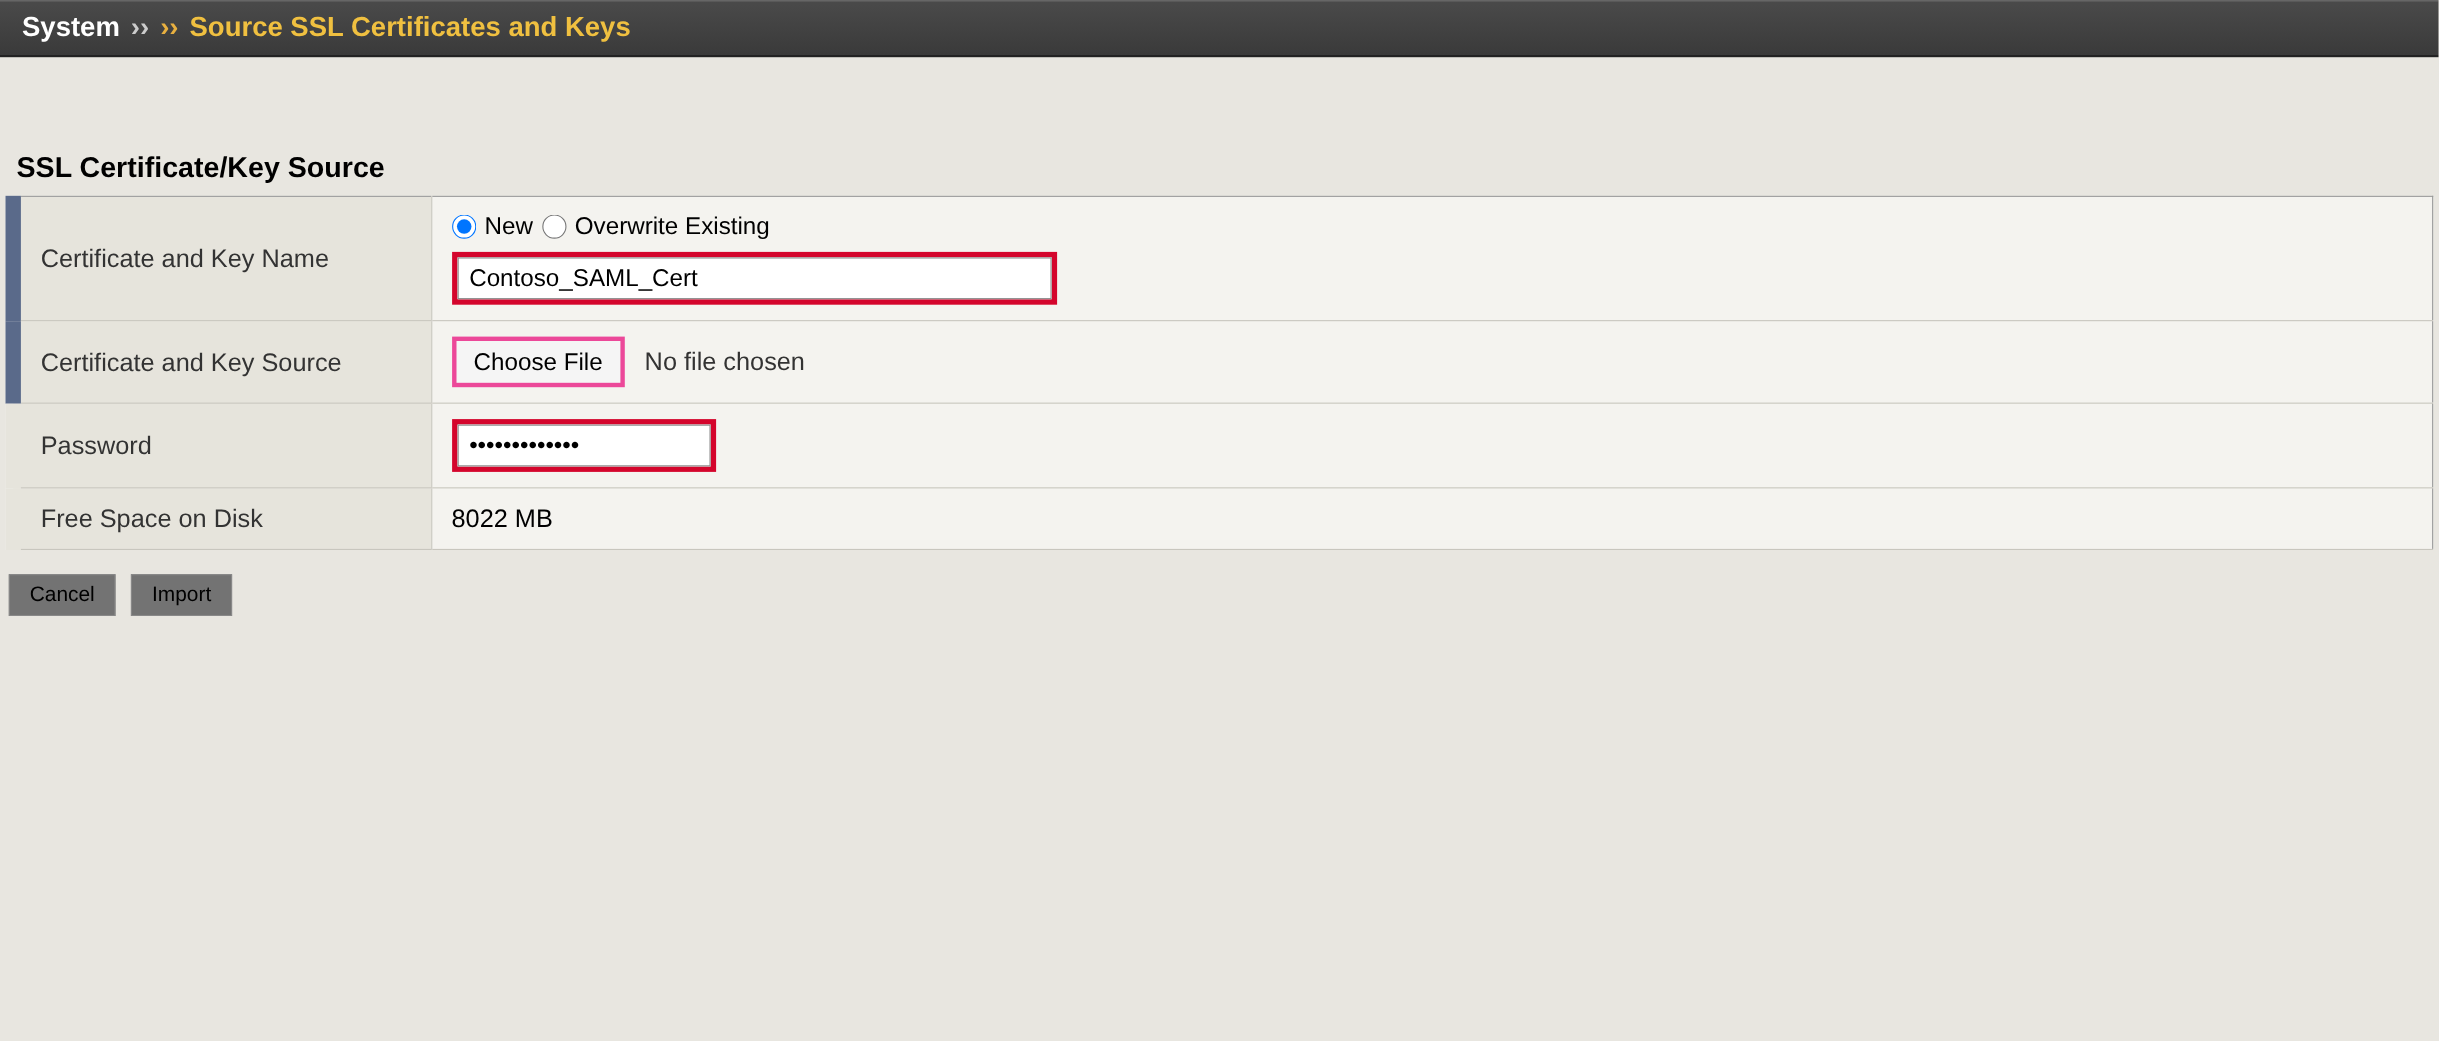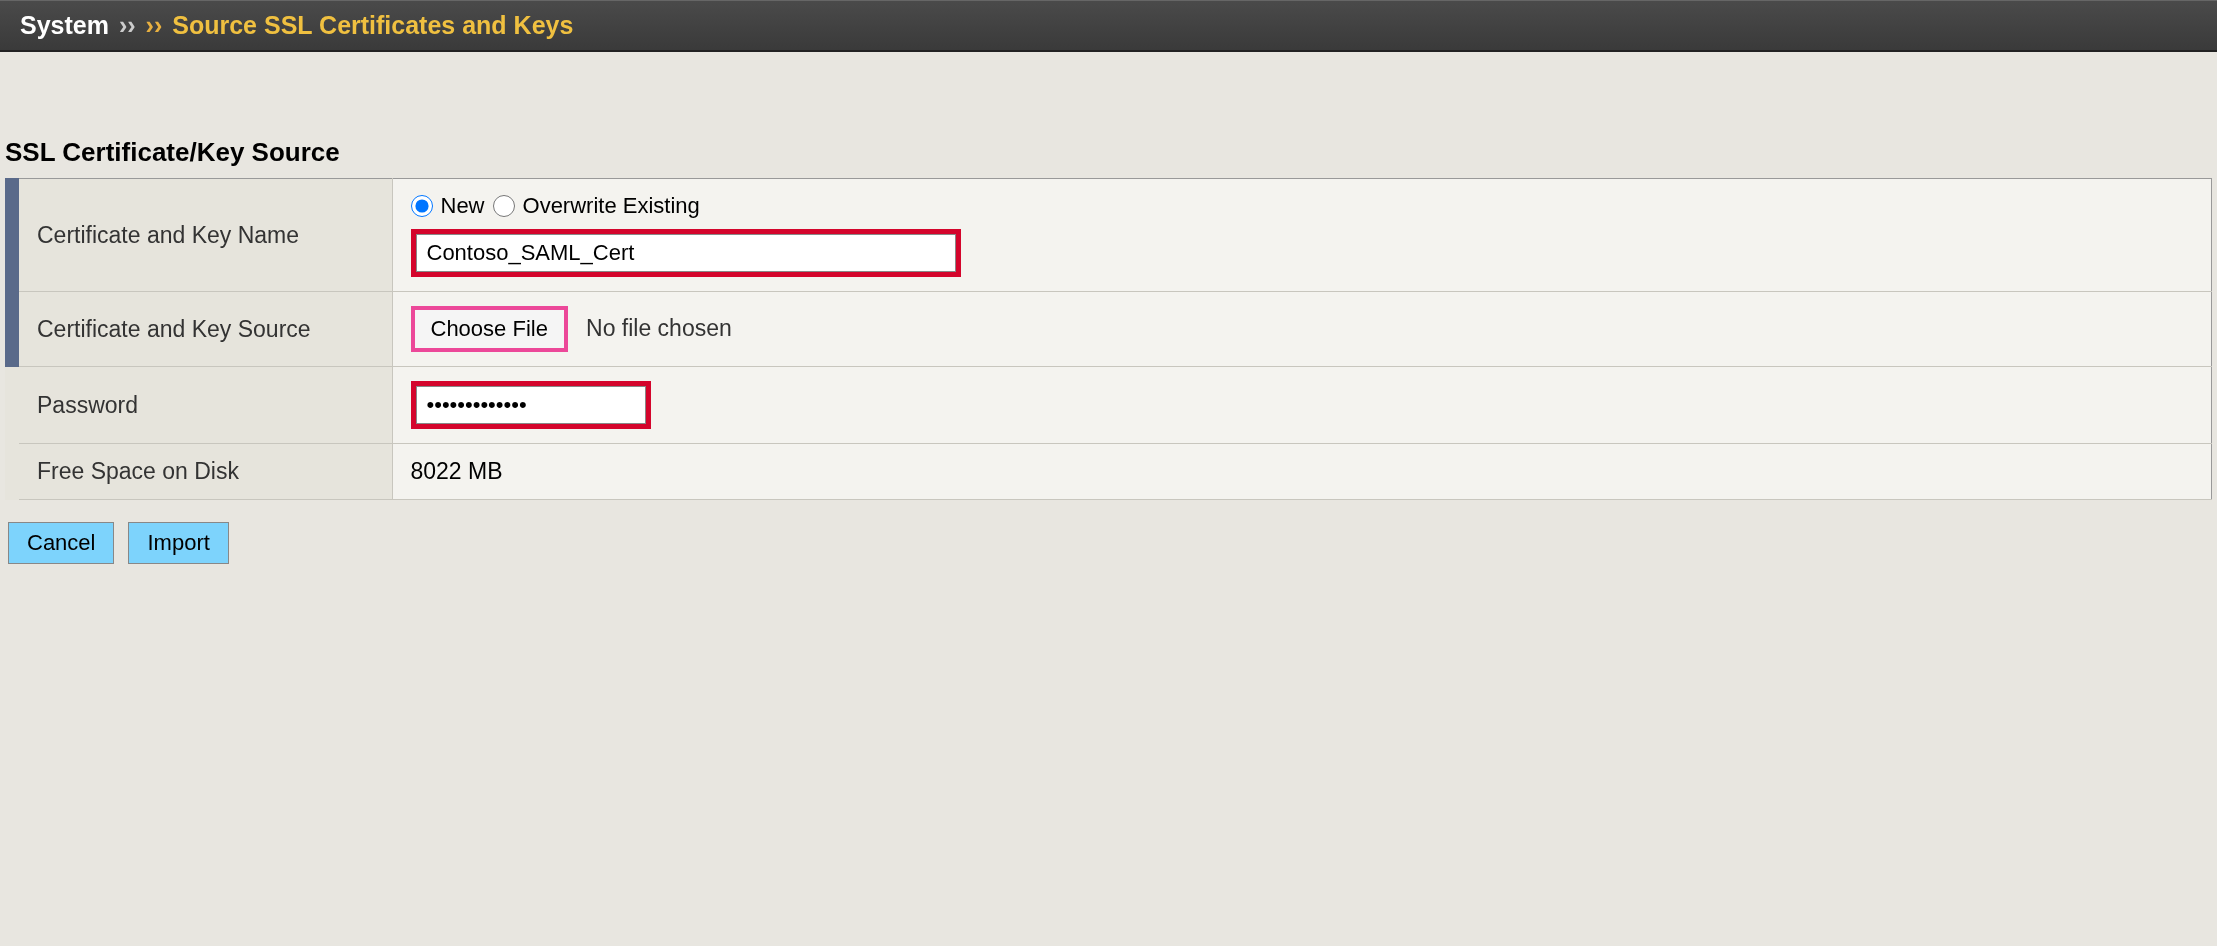--- a/index.html
+++ b/index.html
@@ -38,21 +38,21 @@
     }
     .breadcrumb-bar .crumb {
       color: #fff;
     }
     .content {
       padding: 0;
     }
     .section-title {
       font-size: 26px;
       font-weight: bold;
-      padding: 85px 5px 10px 5px;
+      padding: 85px 5px 10px 15px;
       color: #000;
     }
     table.form-table {
       width: calc(100% - 10px);
       margin: 0 5px;
       border-collapse: collapse;
       border: 1px solid #999;
       background: #f4f3ef;
     }
     table.form-table tr {
@@ -120,23 +120,23 @@
       margin-left: 12px;
       font-size: 23px;
       color: #333;
     }
     .button-row {
       padding: 22px 8px;
       display: flex;
       gap: 14px;
     }
     .action-button {
-      font-size: 22px;
+      font-size: 19px;
       padding: 7px 18px;
-      background: #7dd3fc;
+      background: #737373;
       border: 1px solid #888;
       cursor: pointer;
       font-family: inherit;
     }
     .static-text {
       font-size: 23px;
     }
     .name-input {
       width: 540px;
     }

